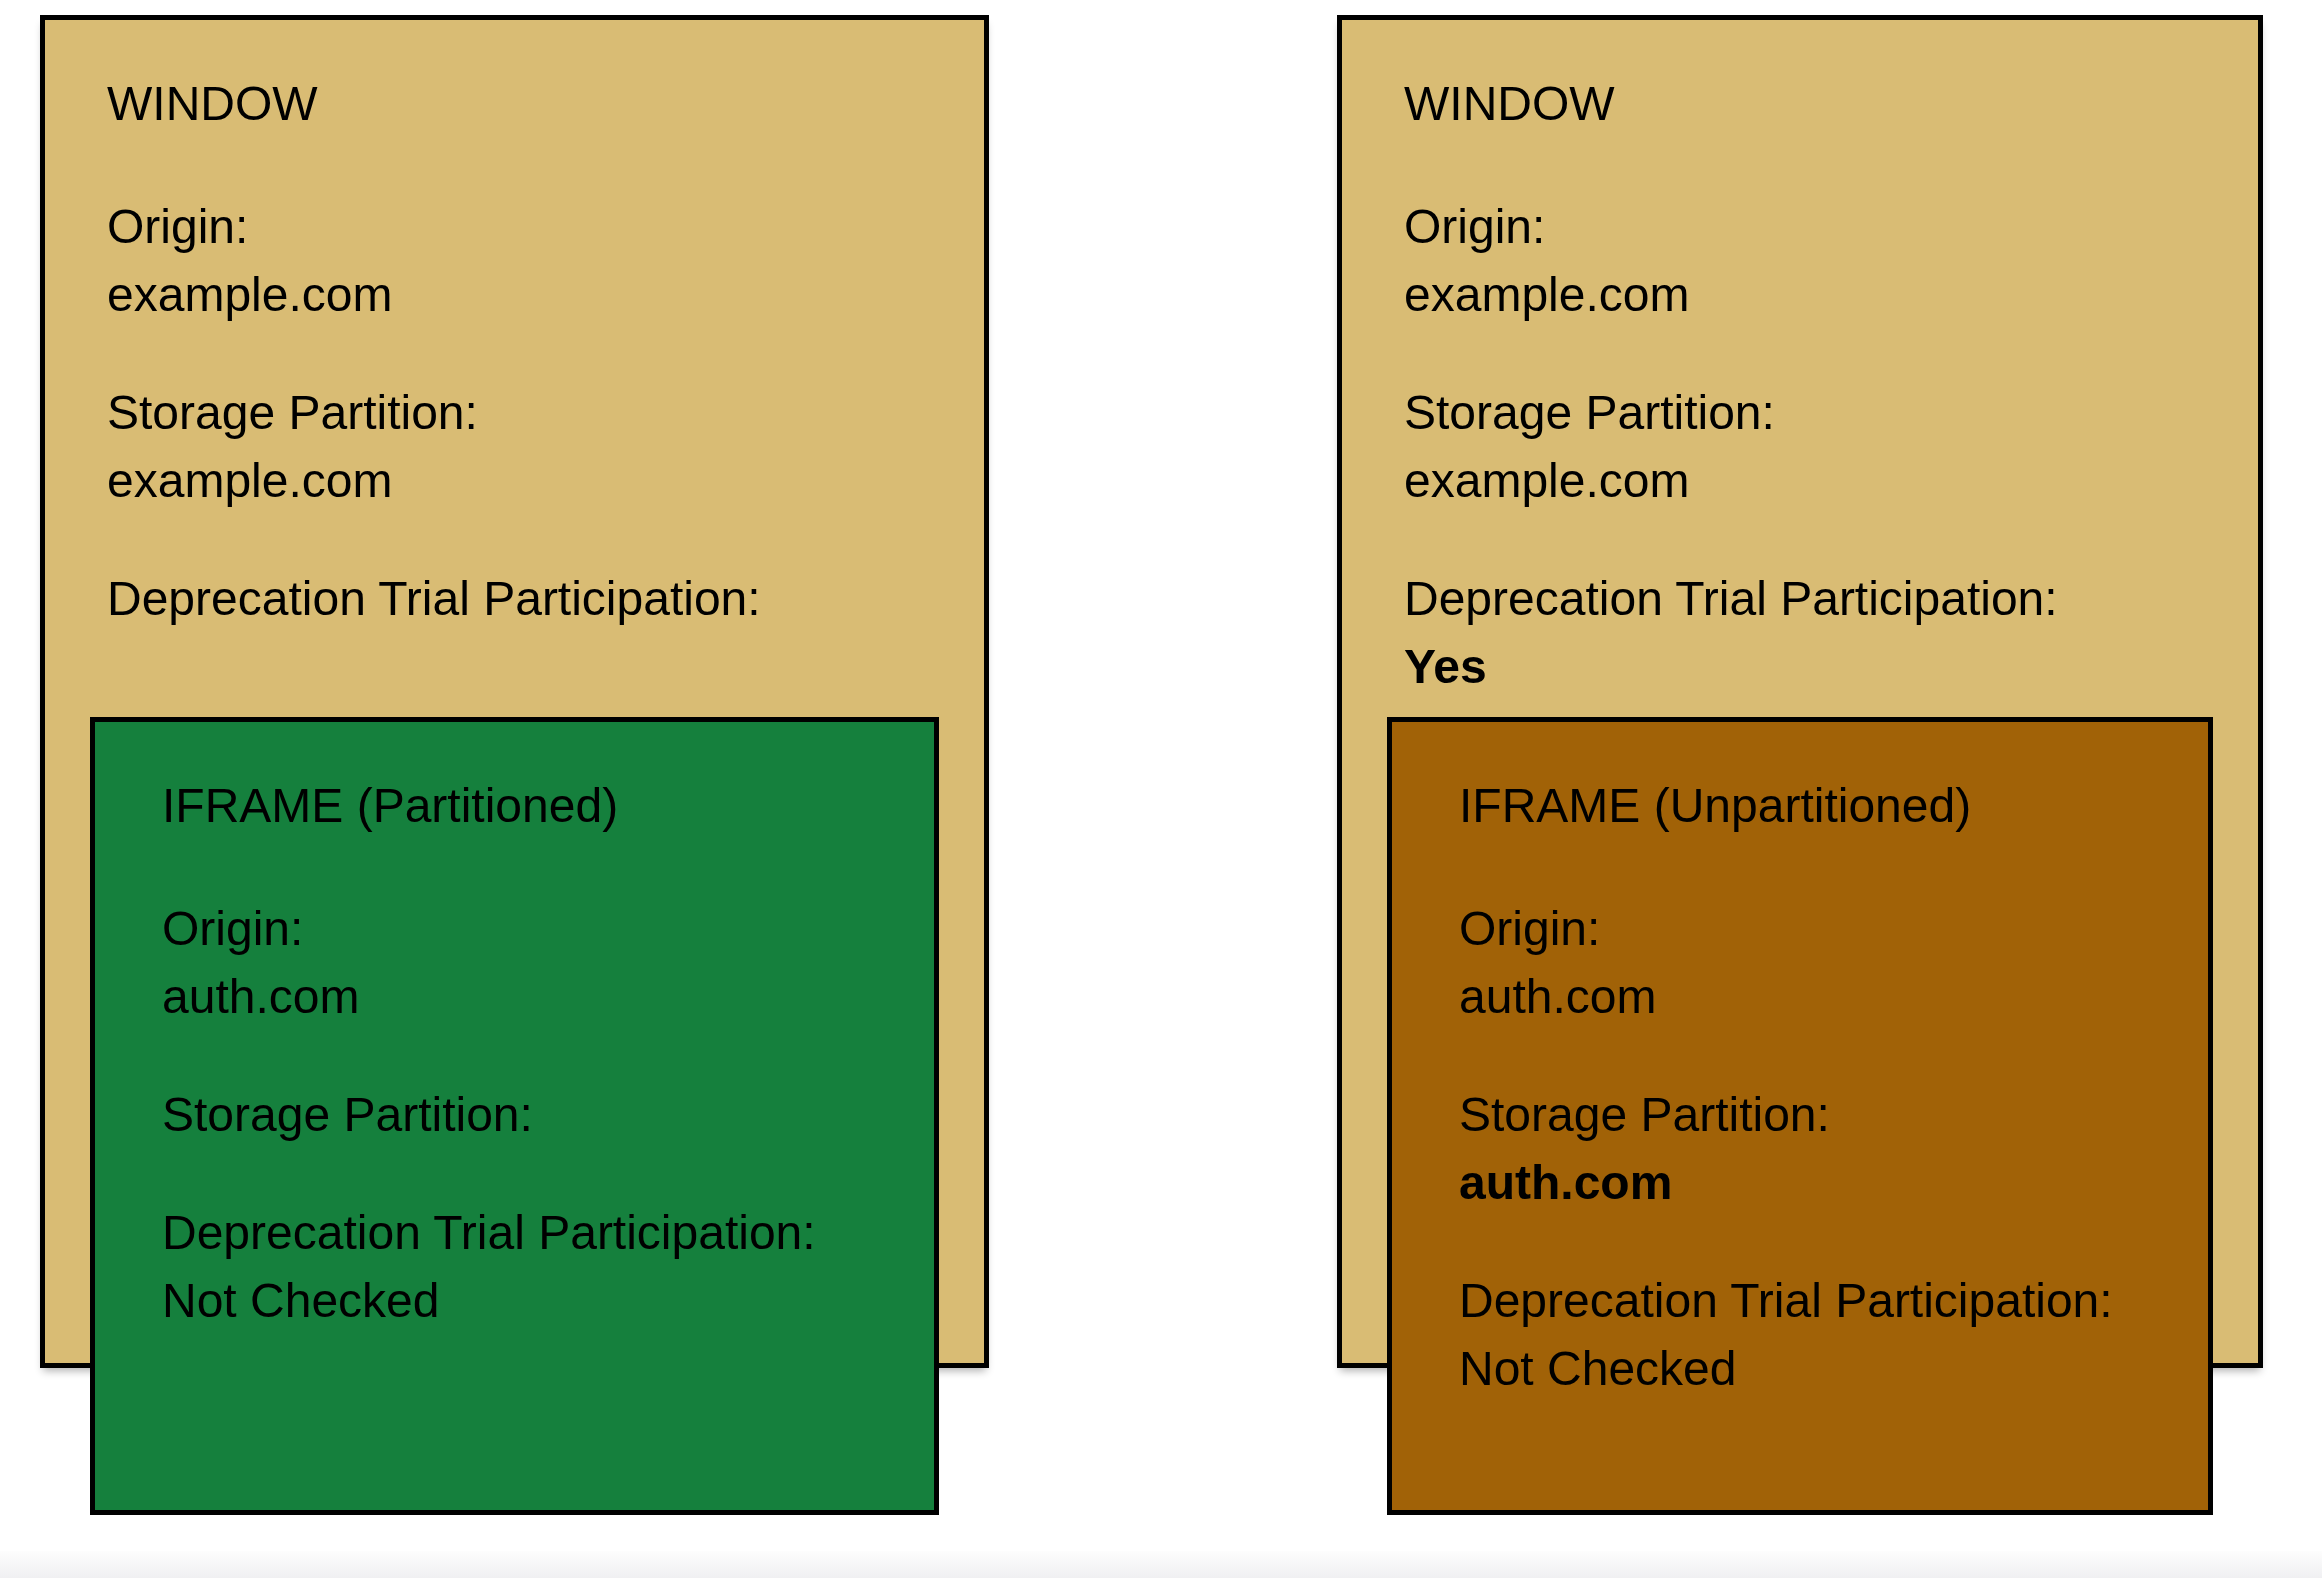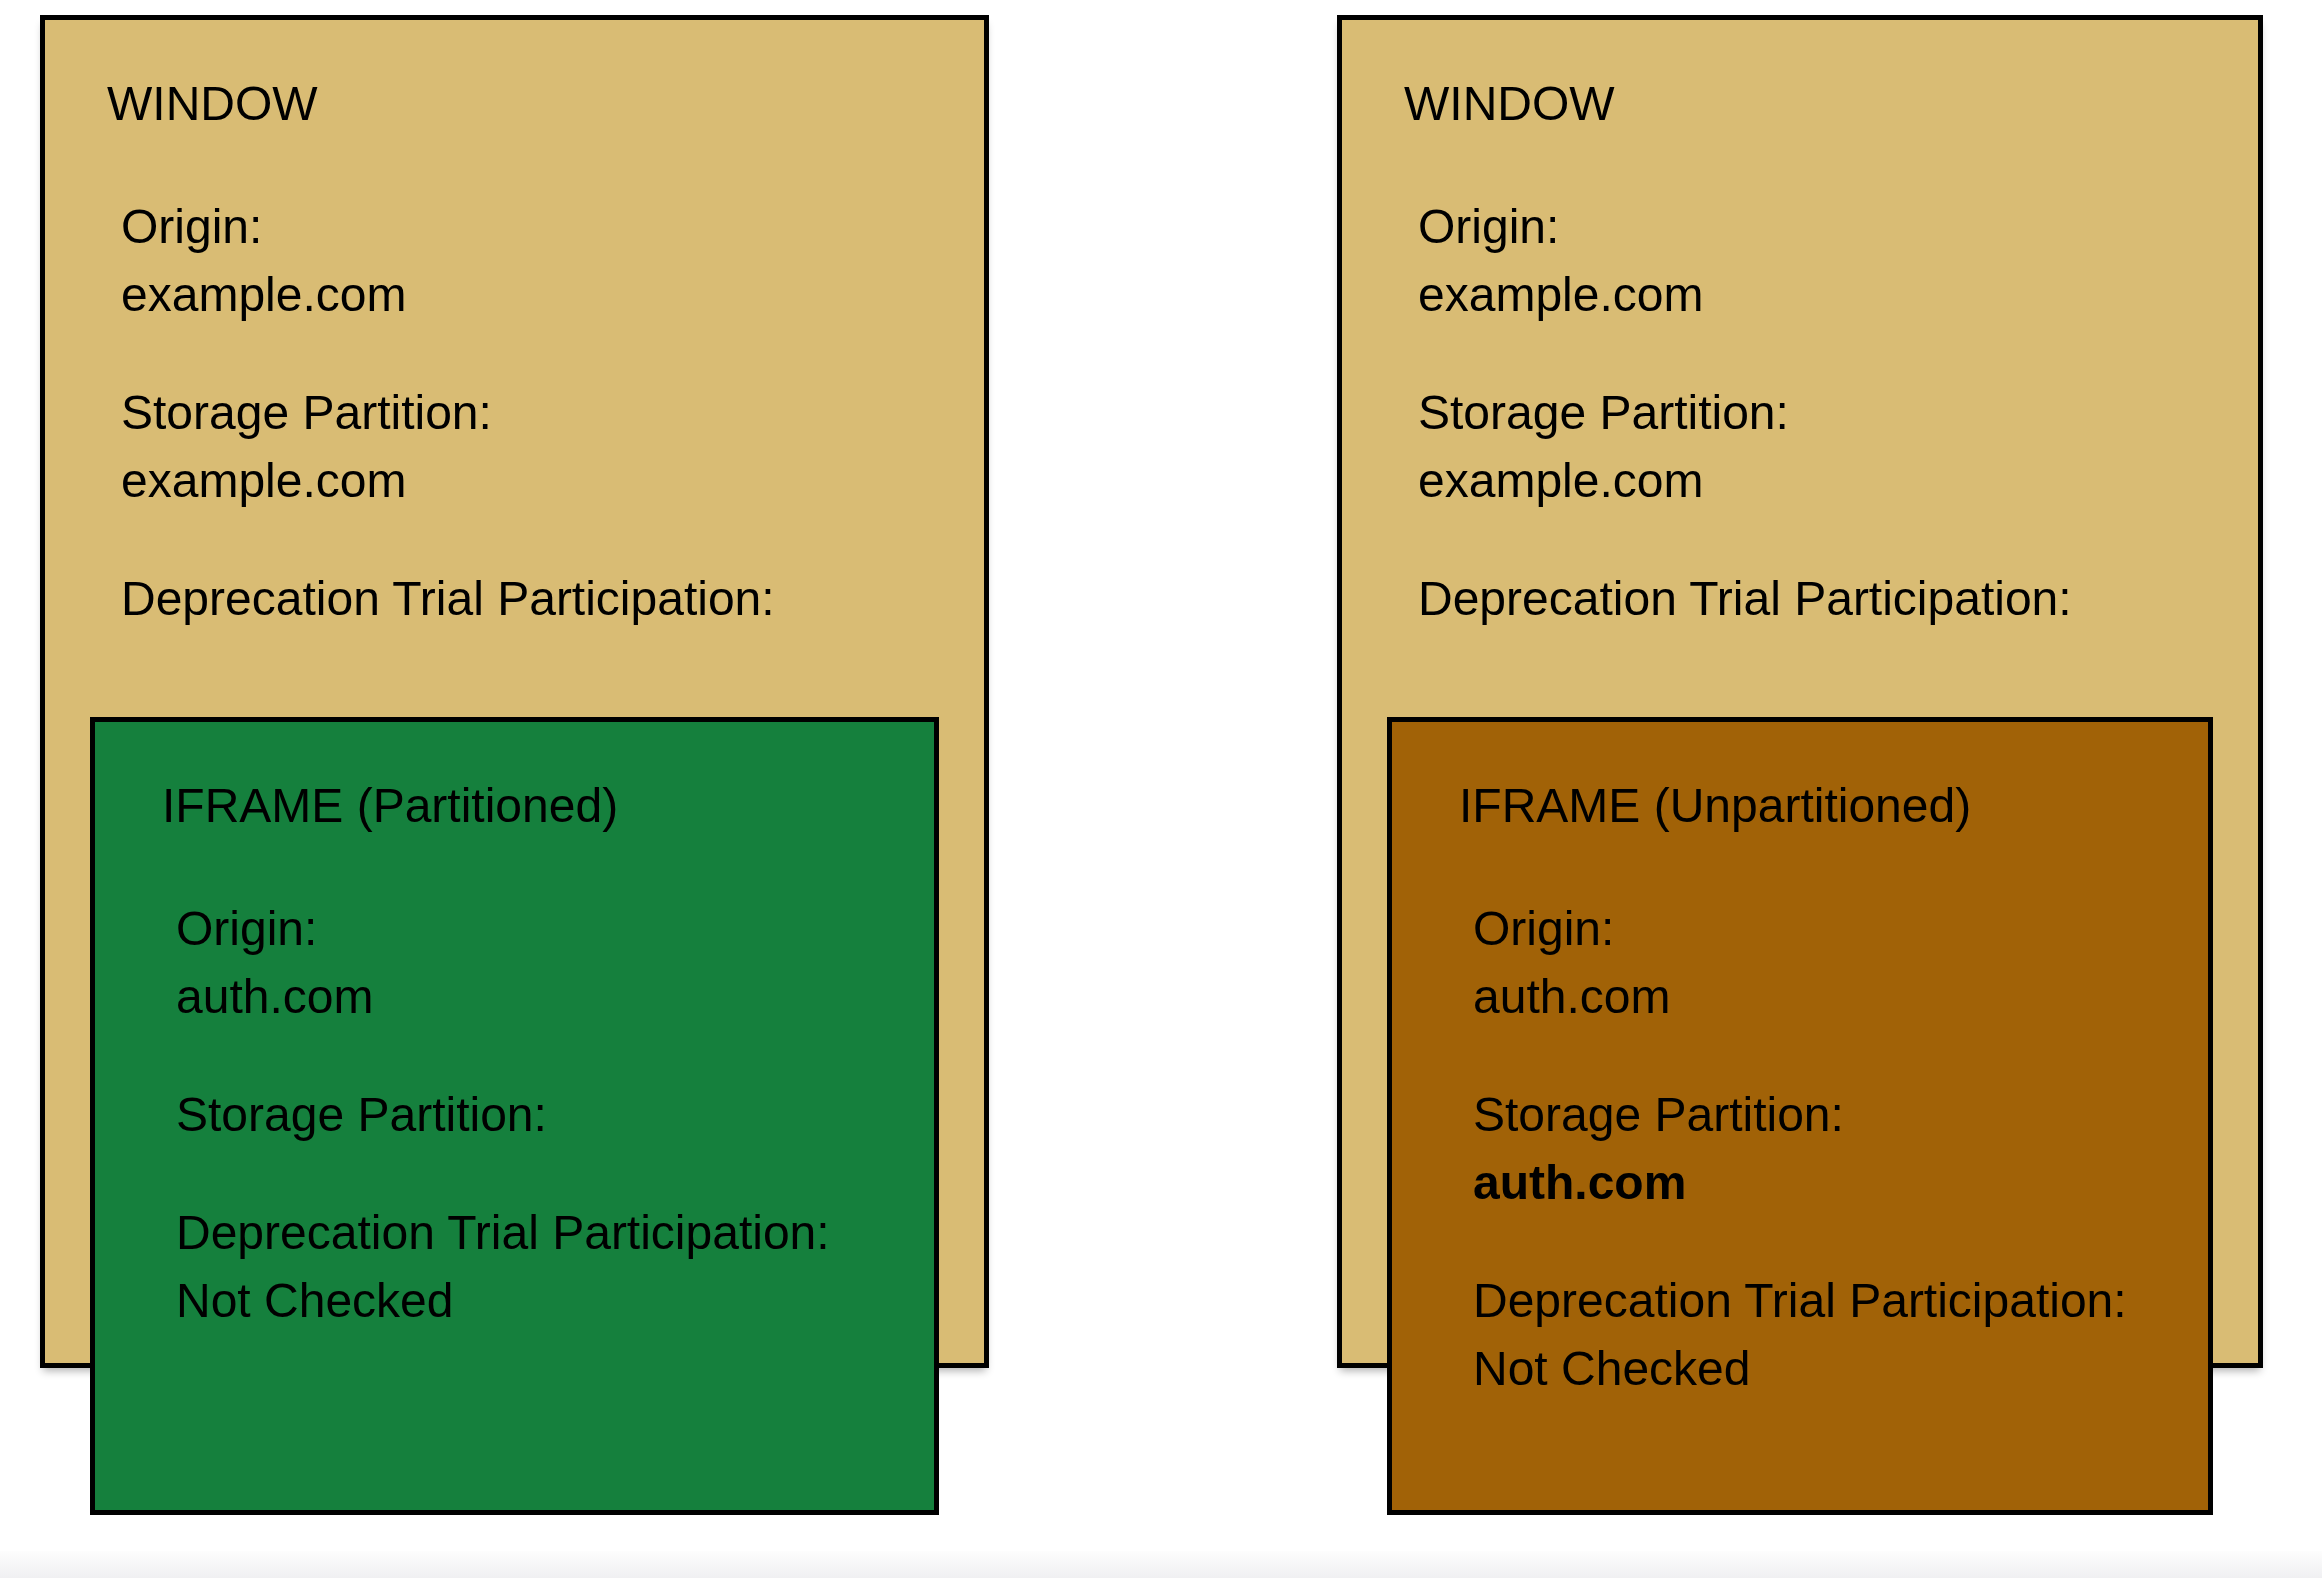--- a/index.html
+++ b/index.html
@@ -28,21 +28,21 @@
   }
   .window.w-left  { left: 40px;   width: 949px; }
   .window.w-right { left: 1337px; width: 926px; }
   .win-content {
     padding: 50px 60px 0 62px;
     font-size: 48px;
     line-height: 68px;
   }
   .win-title { margin-bottom: 55px; }
   .field { margin-bottom: 50px; }
-  .line { white-space: nowrap; margin-left: 14px; }
+  .line { white-space: nowrap; }
   .bold { font-weight: bold; }
   .iframe-box {
     position: absolute;
     left: 45px;
     top: 697px;
     width: calc(100% - 90px);
     height: 798px;
     border: 5px solid #000000;
     box-sizing: border-box;
   }
@@ -105,20 +105,21 @@
       <div class="field">
         <div class="line">Origin:</div>
         <div class="line">example.com</div>
       </div>
       <div class="field">
         <div class="line">Storage Partition:</div>
         <div class="line">example.com</div>
       </div>
       <div class="field">
         <div class="line">Deprecation Trial Participation:</div>
+        <div class="line bold">Yes</div>
       </div>
     </div>
     <div class="iframe-box" style="background-color: #a16207;">
       <div class="iframe-content">
         <div class="iframe-title">IFRAME (Unpartitioned)</div>
         <div class="field">
           <div class="line">Origin:</div>
           <div class="line">auth.com</div>
         </div>
         <div class="field">

